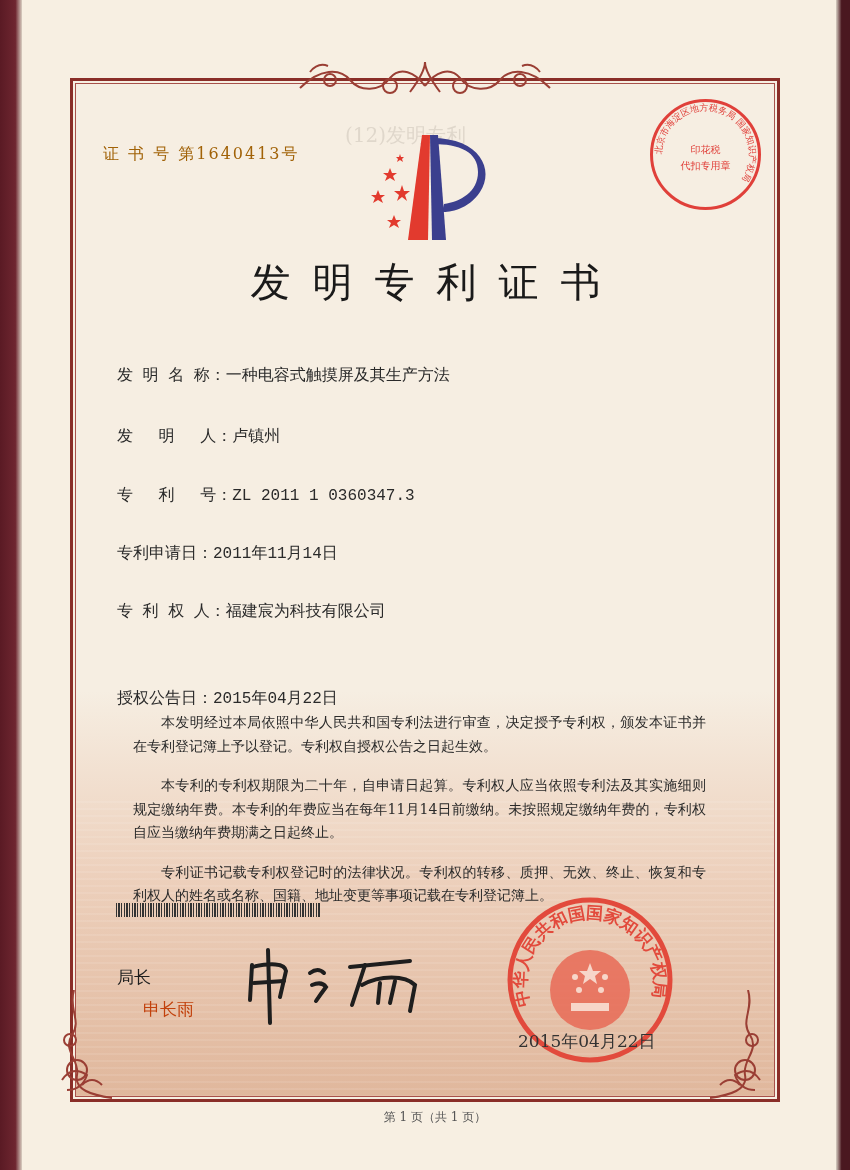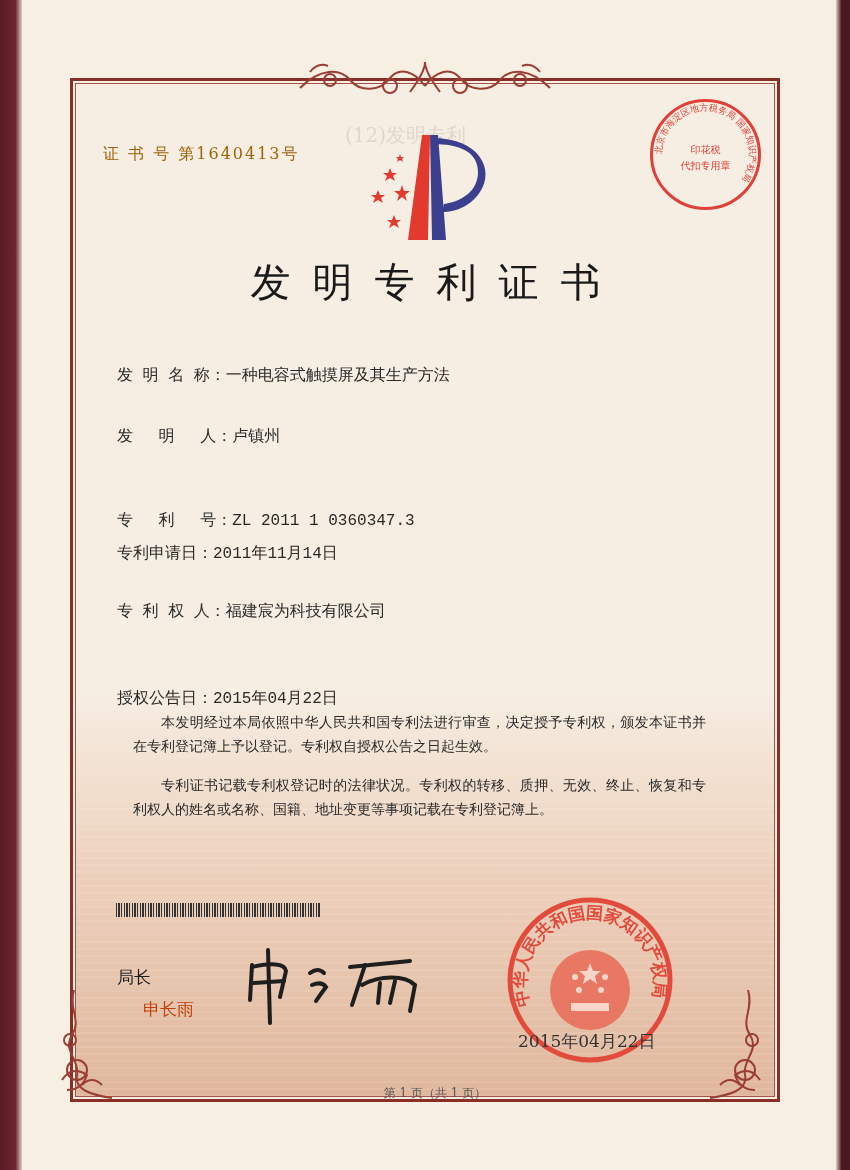--- a/index.html
+++ b/index.html
@@ -69,21 +69,21 @@
   .paragraphs p { margin: 16px; text-indent: 28px; text-align: justify; }
   .barcode {
     position: absolute; left: 116px; top: 903px; width: 205px; height: 14px;
     background: repeating-linear-gradient(90deg, #333 0px, #333 1px, transparent 1px, transparent 2px, #333 2px, #333 4px, transparent 4px, transparent 5px, #333 5px, #333 6px, transparent 6px, transparent 8px);
   }
   .director-title { position: absolute; left: 117px; top: 966px; font-size: 17px; color: #1e1e1e; font-family: "DejaVu Sans", sans-serif; }
   .director-name { position: absolute; left: 117px; top: 998px; font-size: 17px; color: #c2410c; font-family: "DejaVu Sans", sans-serif; margin-left: 26px; }
   .signature { position: absolute; left: 240px; top: 945px; width: 190px; height: 80px; }
   .gov-seal { position: absolute; left: 505px; top: 895px; width: 170px; height: 170px; }
   .seal-date { position: absolute; left: 518px; top: 1030px; font-size: 17px; color: #333; }
-  .page-footer { position: absolute; left: 0; right: 0; top: 1085px; text-align: center; font-size: 12px; color: #555; padding-left: 20px; }
+  .page-footer { position: absolute; left: 0; right: 0; top: 1109px; text-align: center; font-size: 12px; color: #555; padding-left: 20px; }
   .faint { position: absolute; font-size: 12px; color: rgba(120,110,100,0.18); }
 </style>
 </head>
 <body>
 
 <div class="cover-left"></div>
 <div class="paper"></div>
 <div class="cover-right"></div>
 
 <div class="frame-outer"></div>
@@ -155,35 +155,36 @@
 </svg>
 
 <div class="main-title">发明专利证书</div>
 
 <div class="field" style="top:365px;">
   <span class="lbl">发 明 名 称：</span><span>一种电容式触摸屏及其生产方法</span>
 </div>
 <div class="field" style="top:426px;">
   <span class="lbl">发　 明　 人：</span><span>卢镇州</span>
 </div>
-<div class="field" style="top:510px;">
+<div class="field" style="top:485px;">
   <span class="lbl">专　 利　 号：</span><span>ZL 2011 1 0360347.3</span>
 </div>
 <div class="field" style="top:543px;">
   <span class="lbl">专利申请日：</span><span>2011年11月14日</span>
 </div>
 <div class="field" style="top:601px;">
   <span class="lbl">专 利 权 人：</span><span>福建宸为科技有限公司</span>
 </div>
 <div class="field" style="top:688px;">
   <span class="lbl">授权公告日：</span><span>2015年04月22日</span>
 </div>
 
 <div class="paragraphs">
   <p>本发明经过本局依照中华人民共和国专利法进行审查，决定授予专利权，颁发本证书并在专利登记簿上予以登记。专利权自授权公告之日起生效。</p>
+  <p>本专利的专利权期限为二十年，自申请日起算。专利权人应当依照专利法及其实施细则规定缴纳年费。本专利的年费应当在每年11月14日前缴纳。未按照规定缴纳年费的，专利权自应当缴纳年费期满之日起终止。</p>
   <p>专利证书记载专利权登记时的法律状况。专利权的转移、质押、无效、终止、恢复和专利权人的姓名或名称、国籍、地址变更等事项记载在专利登记簿上。</p>
 </div>
 
 <div class="barcode"></div>
 
 <div class="director-title">局长</div>
 <div class="director-name">申长雨</div>
 
 <svg class="signature" viewBox="0 0 190 80">
   <g fill="none" stroke="#1e1e1e" stroke-width="4" stroke-linecap="round">

